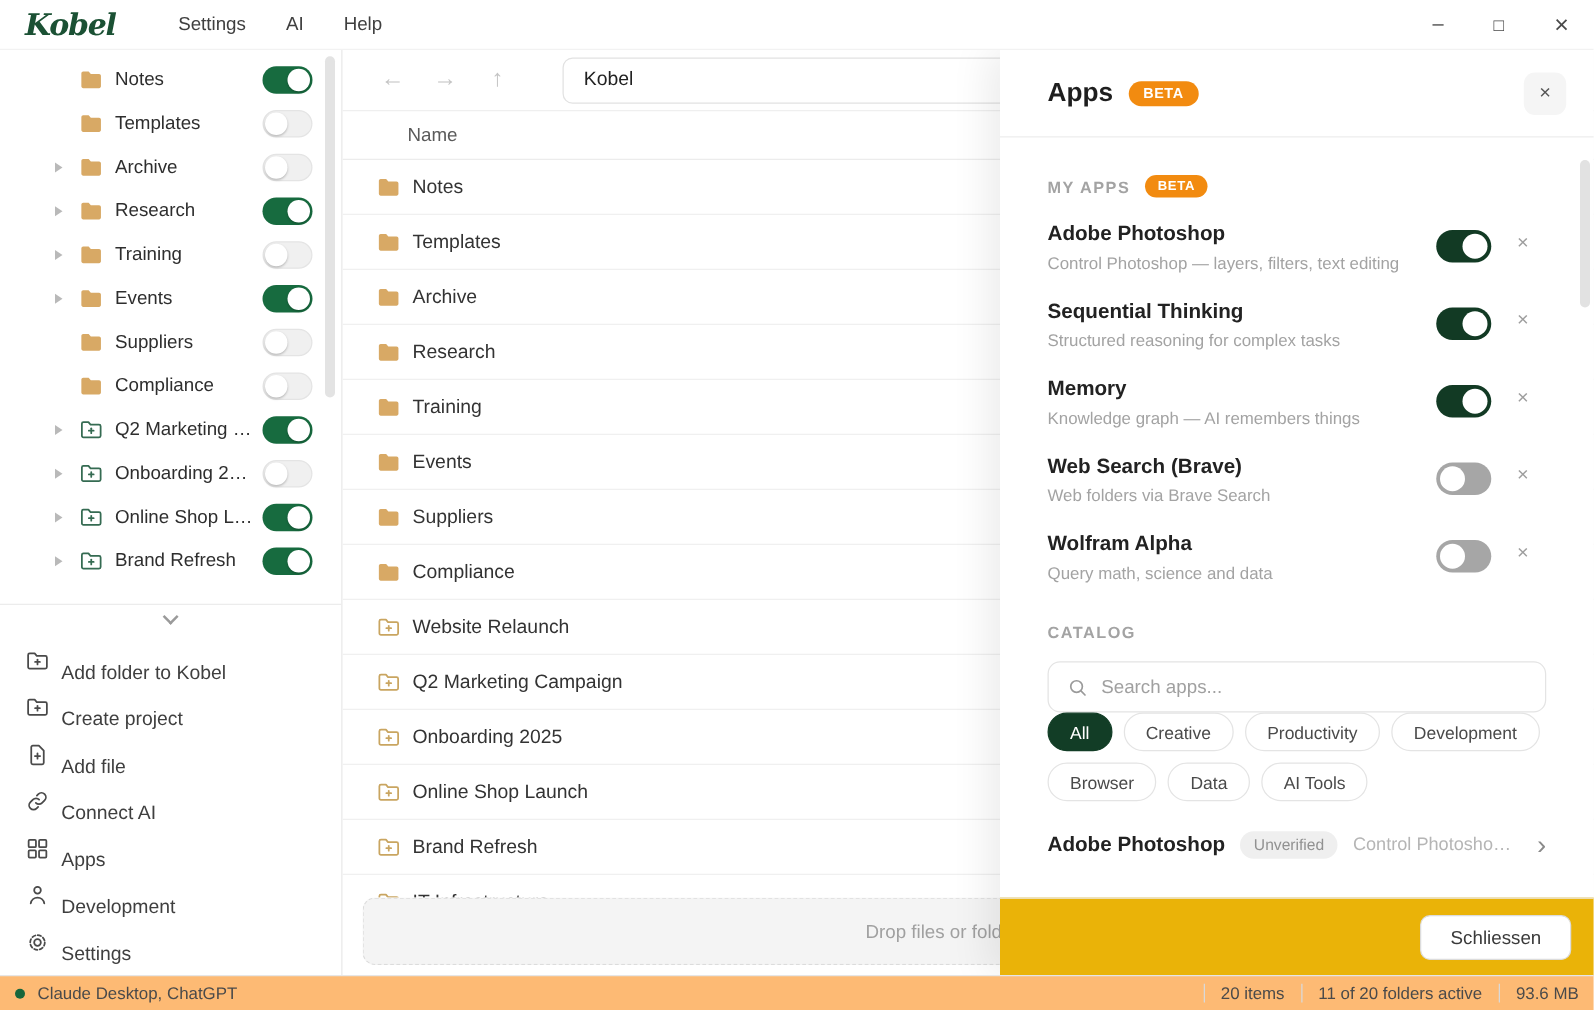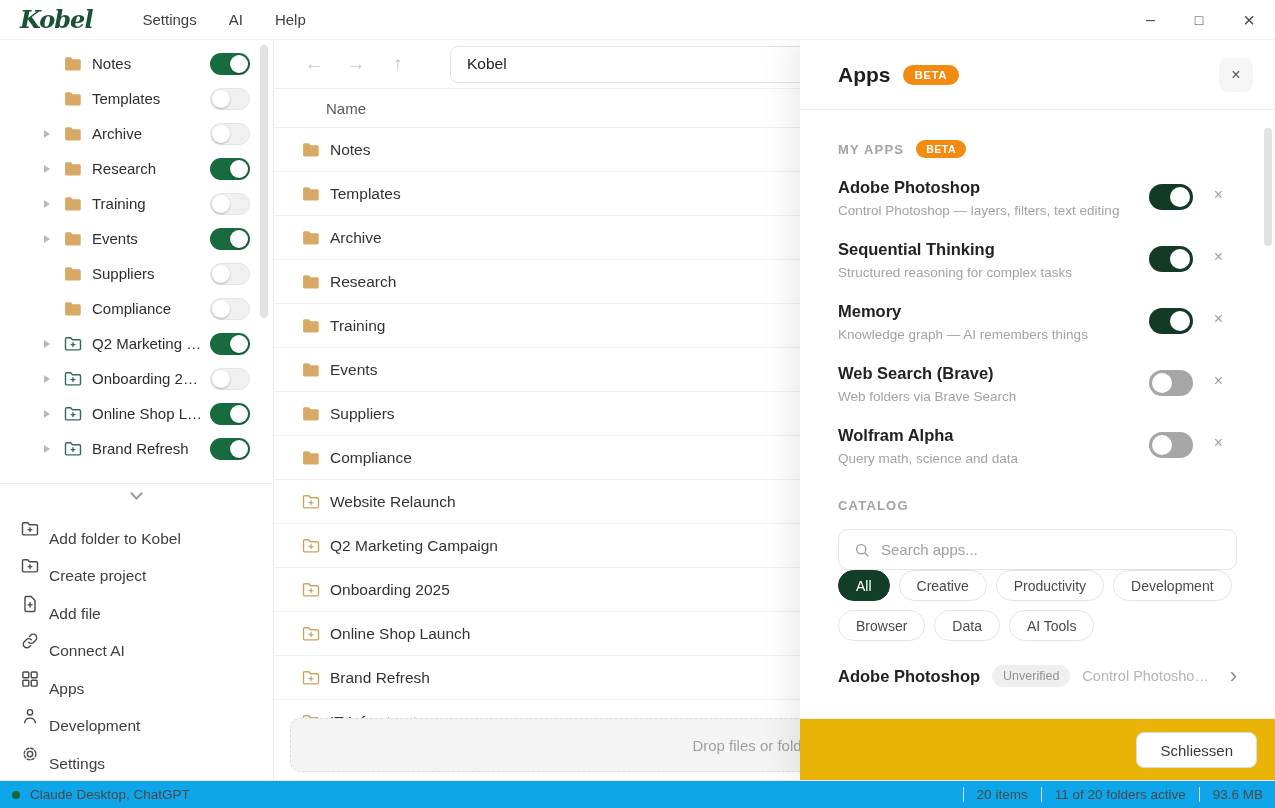--- a/index.html
+++ b/index.html
@@ -97,21 +97,21 @@
   .cat-name{font-size:16.5px;font-weight:700;color:#222;white-space:nowrap;}
   .cat-badge{background:#efefef;color:#919191;font-size:12.5px;padding:4px 11px;border-radius:11px;white-space:nowrap;}
   .cat-desc{flex:1;font-size:14.5px;color:#b5b5b5;white-space:nowrap;overflow:hidden;text-overflow:ellipsis;}
   .cat-chev{font-size:22px;color:#8a8a8a;line-height:1;cursor:pointer;}
   .panel-footer{position:absolute;left:0;right:0;bottom:0;height:62px;border-top:1px solid #ececec;background:#eab308;}
   .close-btn{position:absolute;right:18px;top:13px;height:36px;padding:0 23px;border-radius:8px;
     border:1px solid #dcdcdc;background:#fff;font-size:15px;color:#3a3a3a;
     font-family:"Liberation Sans", sans-serif;cursor:pointer;}
   .panel-scroll{position:absolute;right:3px;top:88px;width:8px;height:118px;background:#e2e2e2;border-radius:4px;}
   
-  .statusbar{position:absolute;left:0;right:0;bottom:0;height:28px;background:#0ea5e9;
+  .statusbar{position:absolute;left:0;right:0;bottom:0;height:28px;background:#fdba74;
     border-top:1px solid #e6e6e6;display:flex;align-items:center;padding:0 12px;z-index:30;}
   .status-dot{width:8px;height:8px;border-radius:50%;background:#17663b;}
   .status-left{margin-left:10px;font-size:13.5px;color:#4a4a4a;}
   .status-right{margin-left:auto;display:flex;align-items:center;gap:13px;}
   .status-item{font-size:13.5px;color:#4a4a4a;}
   .status-sep{width:1px;height:15px;background:#d9d9d9;}
   svg{display:block;}
 </style>
 </head>
 <body>

